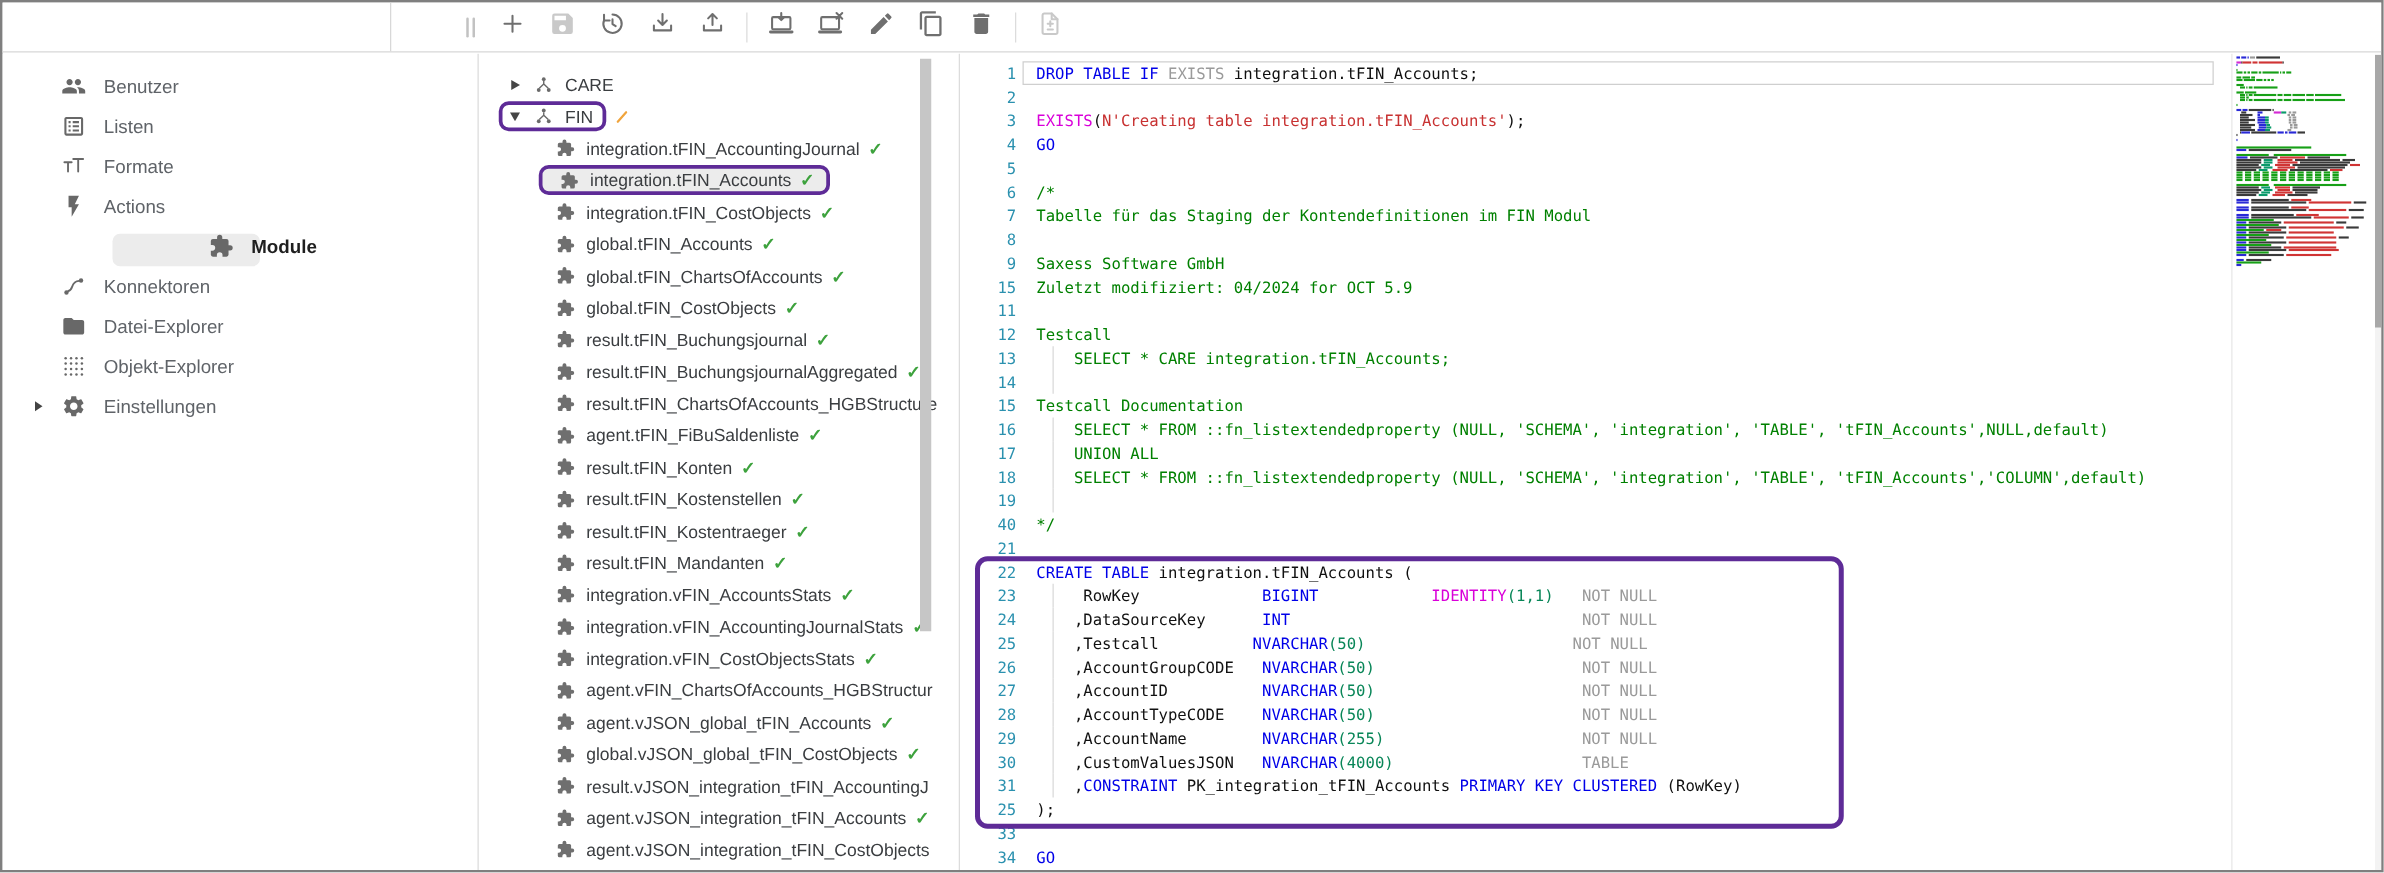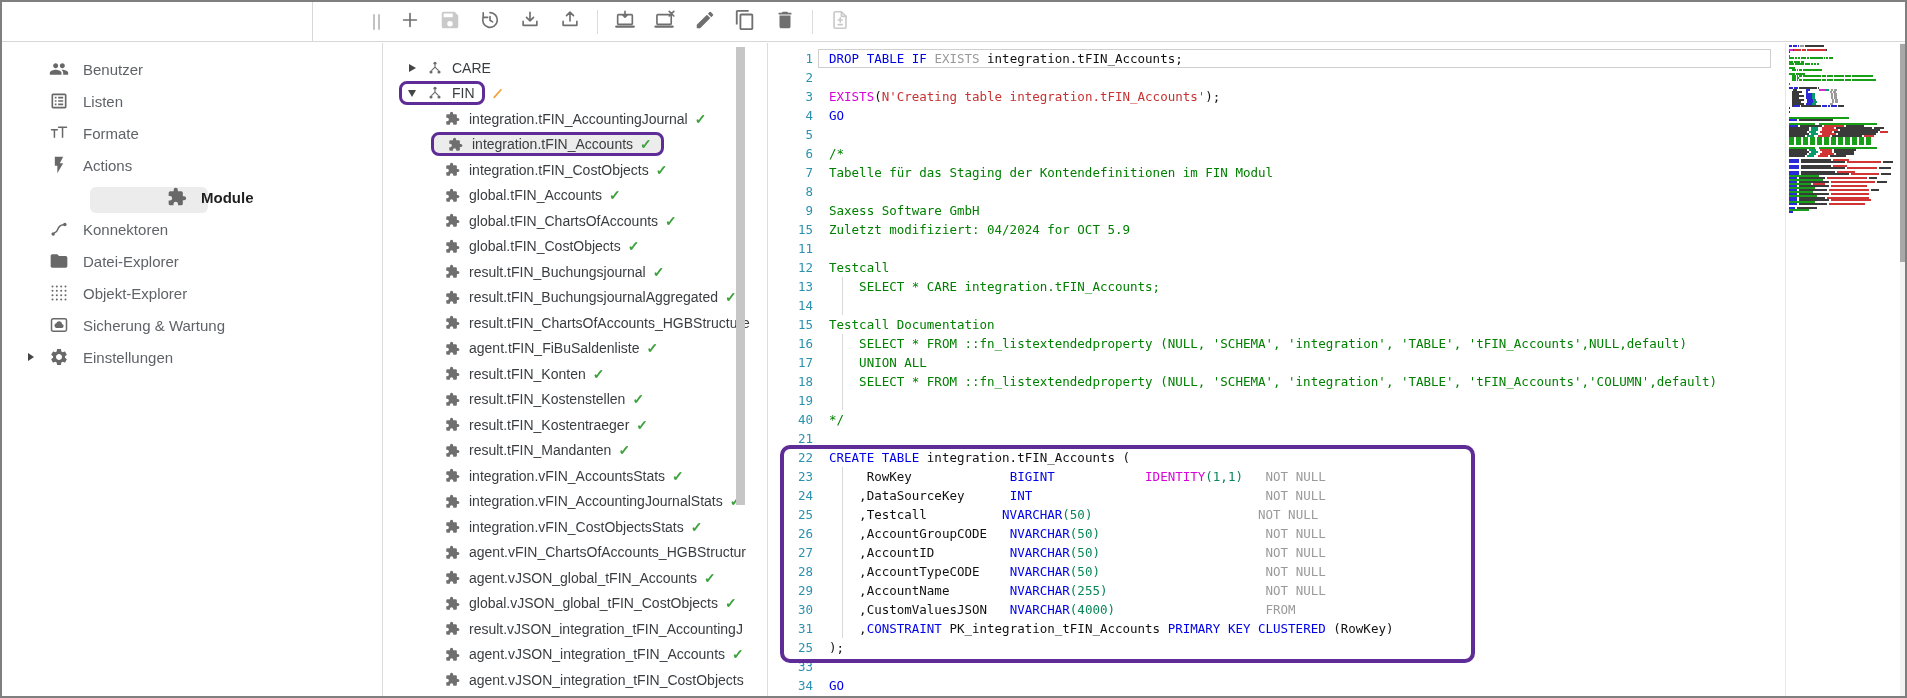--- a/index.html
+++ b/index.html
@@ -234,29 +234,20 @@
             <circle cx="19.8" cy="14.6" r="1.2" fill="currentColor"></circle>
             <circle cx="4.2" cy="19.8" r="1.2" fill="currentColor"></circle>
             <circle cx="9.4" cy="19.8" r="1.2" fill="currentColor"></circle>
             <circle cx="14.6" cy="19.8" r="1.2" fill="currentColor"></circle>
             <circle cx="19.8" cy="19.8" r="1.2" fill="currentColor"></circle>
           </svg>
         </span>
         <span class="nlabel">Objekt-Explorer</span>
       </div>
       <div class="nav-row">
-        <span class="nicon">
-          <svg viewBox="0 0 24 24">
-            <rect x="3" y="4.5" width="18" height="15" rx="2" fill="none" stroke="currentColor" stroke-width="1.8" stroke-linecap="round" stroke-linejoin="round"></rect>
-            <path fill="currentColor" d="M8.5 15.5h6.8a2.3 2.3 0 0 0 .4-4.56 3.6 3.6 0 0 0-7-.9 2.85 2.85 0 0 0-.2 5.46z"></path>
-          </svg>
-        </span>
-        <span class="nlabel">Sicherung &amp; Wartung</span>
-      </div>
-      <div class="nav-row">
         <span class="nav-expander"></span>
         <span class="nicon">
           <svg viewBox="0 0 24 24">
             <path fill="currentColor" d="M19.14 12.94c.04-.3.06-.61.06-.94 0-.32-.02-.64-.07-.94l2.03-1.58c.18-.14.23-.41.12-.61l-1.92-3.32c-.12-.22-.37-.29-.59-.22l-2.39.96c-.5-.38-1.03-.7-1.62-.94l-.36-2.54c-.04-.24-.24-.41-.48-.41h-3.84c-.24 0-.43.17-.47.41l-.36 2.54c-.59.24-1.13.57-1.62.94l-2.39-.96c-.22-.08-.47 0-.59.22L2.74 8.87c-.12.21-.08.47.12.61l2.03 1.58c-.05.3-.09.63-.09.94s.02.64.07.94l-2.03 1.58c-.18.14-.23.41-.12.61l1.92 3.32c.12.22.37.29.59.22l2.39-.96c.5.38 1.03.7 1.62.94l.36 2.54c.05.24.24.41.48.41h3.84c.24 0 .44-.17.47-.41l.36-2.54c.59-.24 1.13-.56 1.62-.94l2.39.96c.22.08.47 0 .59-.22l1.92-3.32c.12-.22.07-.47-.12-.61l-2.01-1.58zM12 15.6c-1.98 0-3.6-1.62-3.6-3.6s1.62-3.6 3.6-3.6 3.6 1.62 3.6 3.6-1.62 3.6-3.6 3.6z"></path>
           </svg>
         </span>
         <span class="nlabel">Einstellungen</span>
       </div>
     </nav>
 
@@ -567,21 +558,21 @@
         <div class="line guide">
           <span class="ln">28</span>
           <span class="code"><span class="tk-p">    ,AccountTypeCODE    </span><span class="tk-k">NVARCHAR</span><span class="tk-n">(50)</span><span class="tk-p">                      </span><span class="tk-g">NOT NULL</span></span>
         </div>
         <div class="line guide">
           <span class="ln">29</span>
           <span class="code"><span class="tk-p">    ,AccountName        </span><span class="tk-k">NVARCHAR</span><span class="tk-n">(255)</span><span class="tk-p">                     </span><span class="tk-g">NOT NULL</span></span>
         </div>
         <div class="line guide">
           <span class="ln">30</span>
-          <span class="code"><span class="tk-p">    ,CustomValuesJSON   </span><span class="tk-k">NVARCHAR</span><span class="tk-n">(4000)</span><span class="tk-p">                    </span><span class="tk-g">FROM</span></span>
+          <span class="code"><span class="tk-p">    ,CustomValuesJSON   </span><span class="tk-k">NVARCHAR</span><span class="tk-n">(4000)</span><span class="tk-p">                    </span><span class="tk-g">TABLE</span></span>
         </div>
         <div class="line guide">
           <span class="ln">31</span>
           <span class="code"><span class="tk-p">    ,</span><span class="tk-k">CONSTRAINT</span><span class="tk-p"> PK_integration_tFIN_Accounts </span><span class="tk-k">PRIMARY KEY CLUSTERED</span><span class="tk-p"> (RowKey)</span></span>
         </div>
         <div class="line">
           <span class="ln">25</span>
           <span class="code"><span class="tk-p">);</span></span>
         </div>
         <div class="line">

